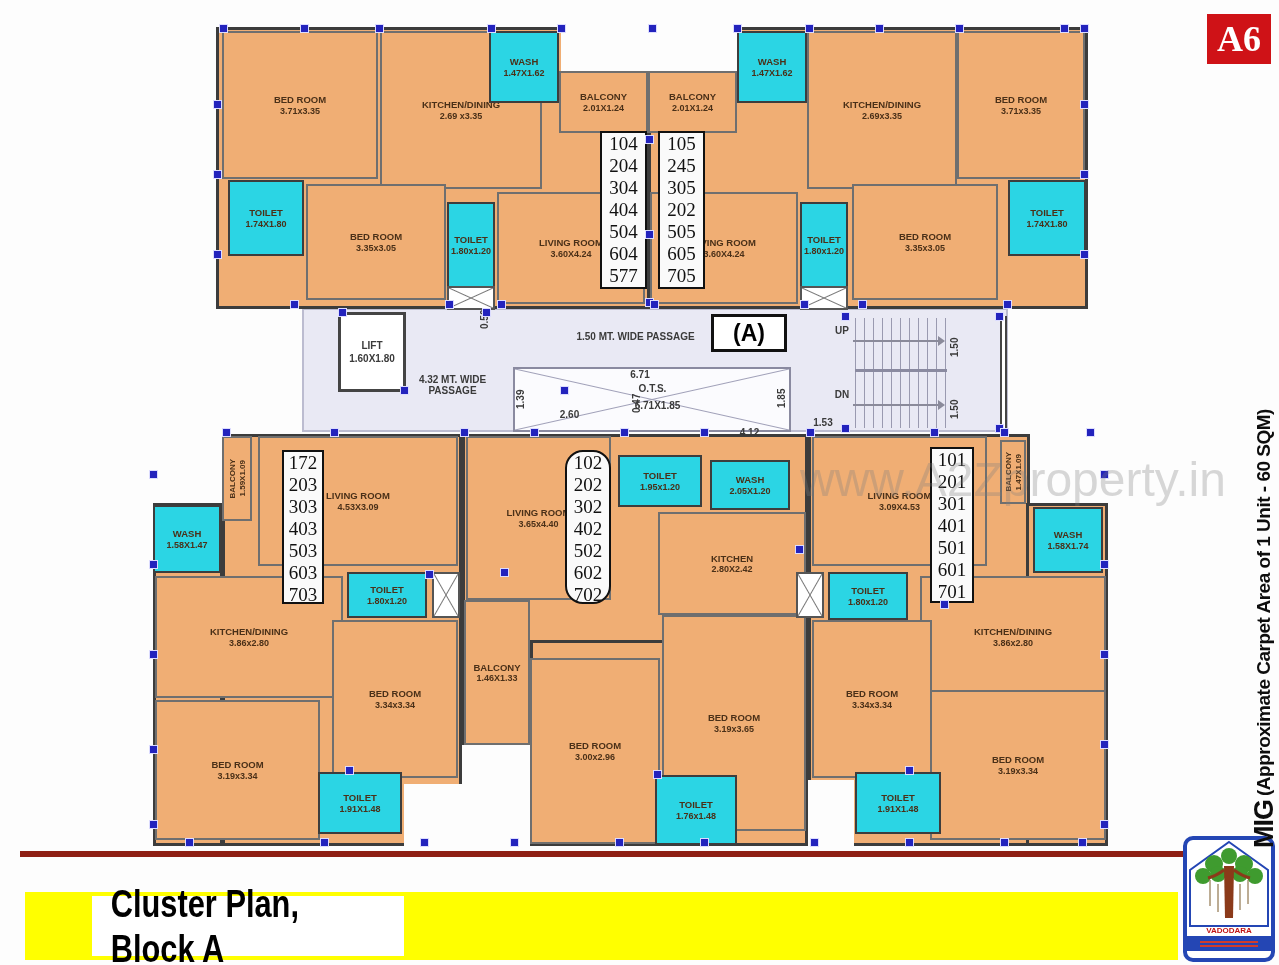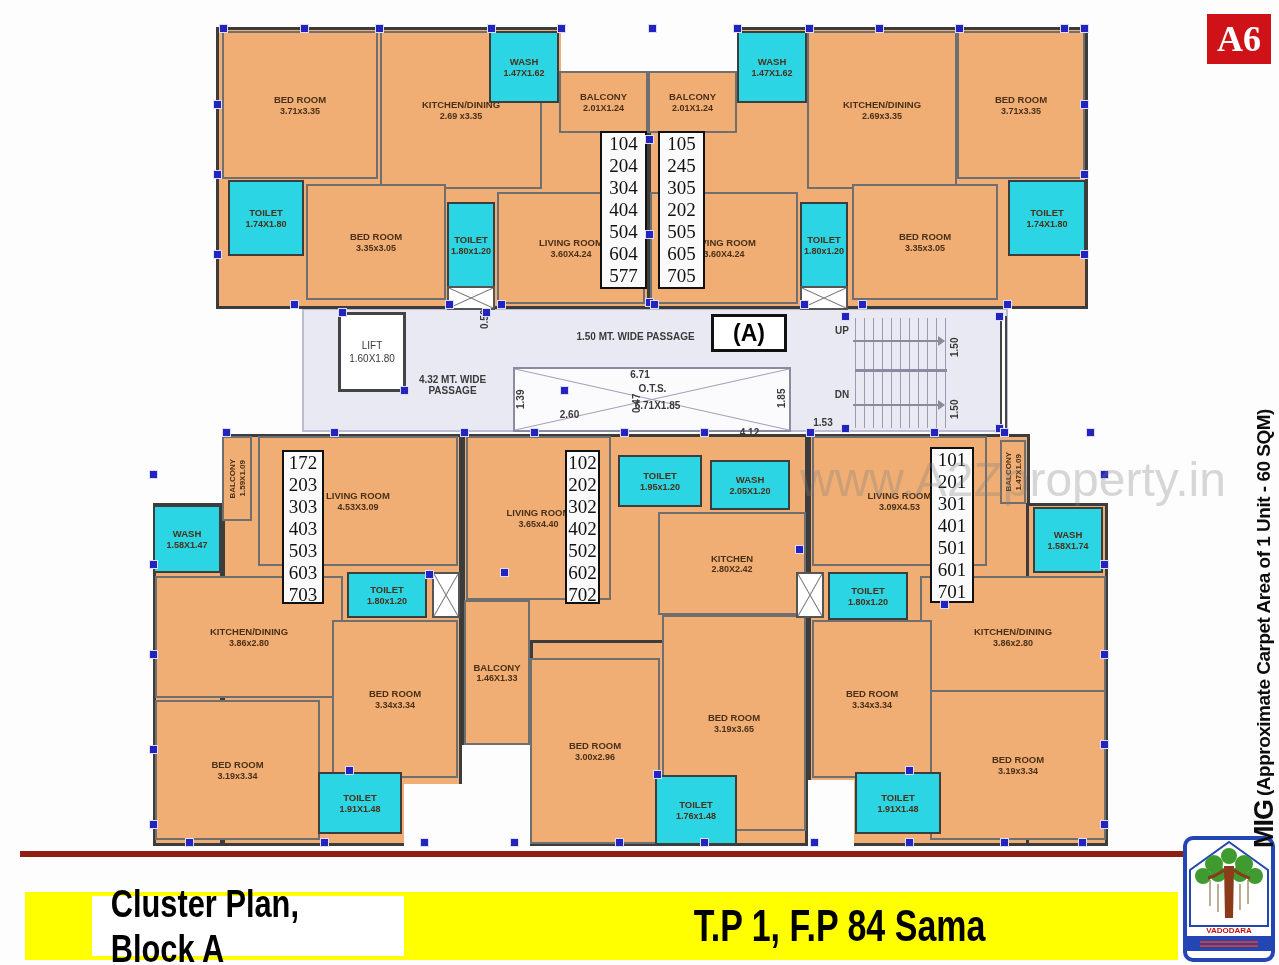--- a/index.html
+++ b/index.html
@@ -14,21 +14,21 @@
   .room .nm{font-weight:bold;font-size:9.5px;color:#4a3018;text-align:center;line-height:1.25}
   .room .dm{font-weight:bold;font-size:9px;color:#4a3018;text-align:center}
   .room.vert{flex-direction:row}
   .room.vert .nm,.room.vert .dm{writing-mode:vertical-rl;transform:rotate(180deg);font-size:8px}
   .ulist{position:absolute;background:#fafafa;border:2px solid #111;box-sizing:border-box;display:flex;flex-direction:column;justify-content:space-around;align-items:center;font-family:"Liberation Serif",serif;font-size:19px;color:#111;z-index:6}
   .mk{position:absolute;width:9px;height:9px;background:#2323bd;border:1px solid #dcdcff;box-sizing:border-box;z-index:7}
   .shaft{position:absolute;background:#fff;border:2px solid #555;box-sizing:border-box;background-image:linear-gradient(to top right,transparent calc(50% - 1px),#777,transparent calc(50% + 1px)),linear-gradient(to bottom right,transparent calc(50% - 1px),#777,transparent calc(50% + 1px));z-index:5}
   .dim{position:absolute;font-weight:bold;font-size:10px;color:#3a3a3a;text-align:center;z-index:6}
   .dim.v{writing-mode:vertical-rl;transform:rotate(180deg);width:14px;height:38px;line-height:13px}
   #lift{position:absolute;left:338px;top:312px;width:68px;height:80px;background:#fff;border:3px solid #444;box-sizing:border-box;display:flex;flex-direction:column;align-items:center;justify-content:center;z-index:5}
-  #lift div{font-weight:normal;font-size:10px;color:#3a3a3a;line-height:1.3}
+  #lift div{font-weight:bold;font-size:10px;color:#3a3a3a;line-height:1.3}
   #ots{position:absolute;left:513px;top:367px;width:278px;height:65px;background:#fbfbfe;border:2px solid #8a8aa0;box-sizing:border-box;background-image:linear-gradient(to top right,transparent calc(50% - 1px),#a0a0b8,transparent calc(50% + 1px)),linear-gradient(to bottom right,transparent calc(50% - 1px),#a0a0b8,transparent calc(50% + 1px));z-index:4}
   #marker-a{position:absolute;left:711px;top:314px;width:76px;height:38px;background:#fff;border:3px solid #111;box-sizing:border-box;display:flex;align-items:center;justify-content:center;font-weight:900;font-size:23px;color:#000;z-index:6}
   #stairs{position:absolute;left:845px;top:316px;width:155px;height:114px;z-index:4}
   #treads{position:absolute;left:10px;top:2px;width:92px;height:110px;background:repeating-linear-gradient(90deg,#9a9ab0 0,#9a9ab0 1.5px,transparent 1.5px,transparent 9px)}
   #treads-mid{position:absolute;left:10px;top:53px;width:92px;height:3px;background:#8a8aa0}
   #stair-rwall{position:absolute;left:1000px;top:316px;width:7px;height:116px;background:#fff;border-left:2px solid #444;border-right:2px solid #444;box-sizing:border-box;z-index:4}
   .arr{position:absolute;height:2px;background:#8a8a9a}
   .arr::after{content:'';position:absolute;right:-6px;top:-4px;border-left:7px solid #8a8a9a;border-top:5px solid transparent;border-bottom:5px solid transparent}
   
   #badge{position:absolute;left:1207px;top:14px;width:64px;height:50px;background:#cf1217;color:#fff;display:flex;align-items:center;justify-content:center;font-family:"Liberation Serif",serif;font-weight:bold;font-size:36px;z-index:9}
@@ -256,21 +256,21 @@
       </div>
       <div class="ulist" style="left: 282px; top: 450px; width: 42px; height: 154px; position: absolute;">
         <div>172</div>
         <div>203</div>
         <div>303</div>
         <div>403</div>
         <div>503</div>
         <div>603</div>
         <div>703</div>
       </div>
-      <div class="ulist" style="left: 565px; top: 450px; width: 35px; height: 154px; position: absolute;">
+      <div class="ulist" style="left: 565px; top: 450px; width: 46px; height: 154px; position: absolute; border-radius: 18px;">
         <div>102</div>
         <div>202</div>
         <div>302</div>
         <div>402</div>
         <div>502</div>
         <div>602</div>
         <div>702</div>
       </div>
       <div class="ulist" style="left: 930px; top: 447px; width: 44px; height: 156px; position: absolute;">
         <div>101</div>
@@ -395,23 +395,20 @@
     <span class="rest">(Approximate  Carpet Area  of 1 Unit -  60 SQM)</span>
   </div>
 
   <div class="wm" id="wm2">www.A2Zproperty.in</div>
 
   <div id="maroon-bar"></div>
   <div id="ystrip"></div>
   <div id="title-left">
       <span>Cluster Plan, Block A</span>
     </div>
-  <div id="title-right">
-      <span>T.P 1, F.P 84 Sama</span>
-    </div>
 
   <div id="logo">
     <svg width="82" height="88" viewBox="0 0 82 88">
       <polygon points="41,2 80,30 80,86 2,86 2,30" fill="#ffffff" stroke="#2446b4" stroke-width="2"></polygon>
       <g fill="#3f9b2f">
         <circle cx="41" cy="16" r="8"></circle>
           <circle cx="26" cy="24" r="9"></circle>
           <circle cx="56" cy="24" r="9"></circle>
         <circle cx="15" cy="36" r="8"></circle>
           <circle cx="67" cy="36" r="8"></circle>

